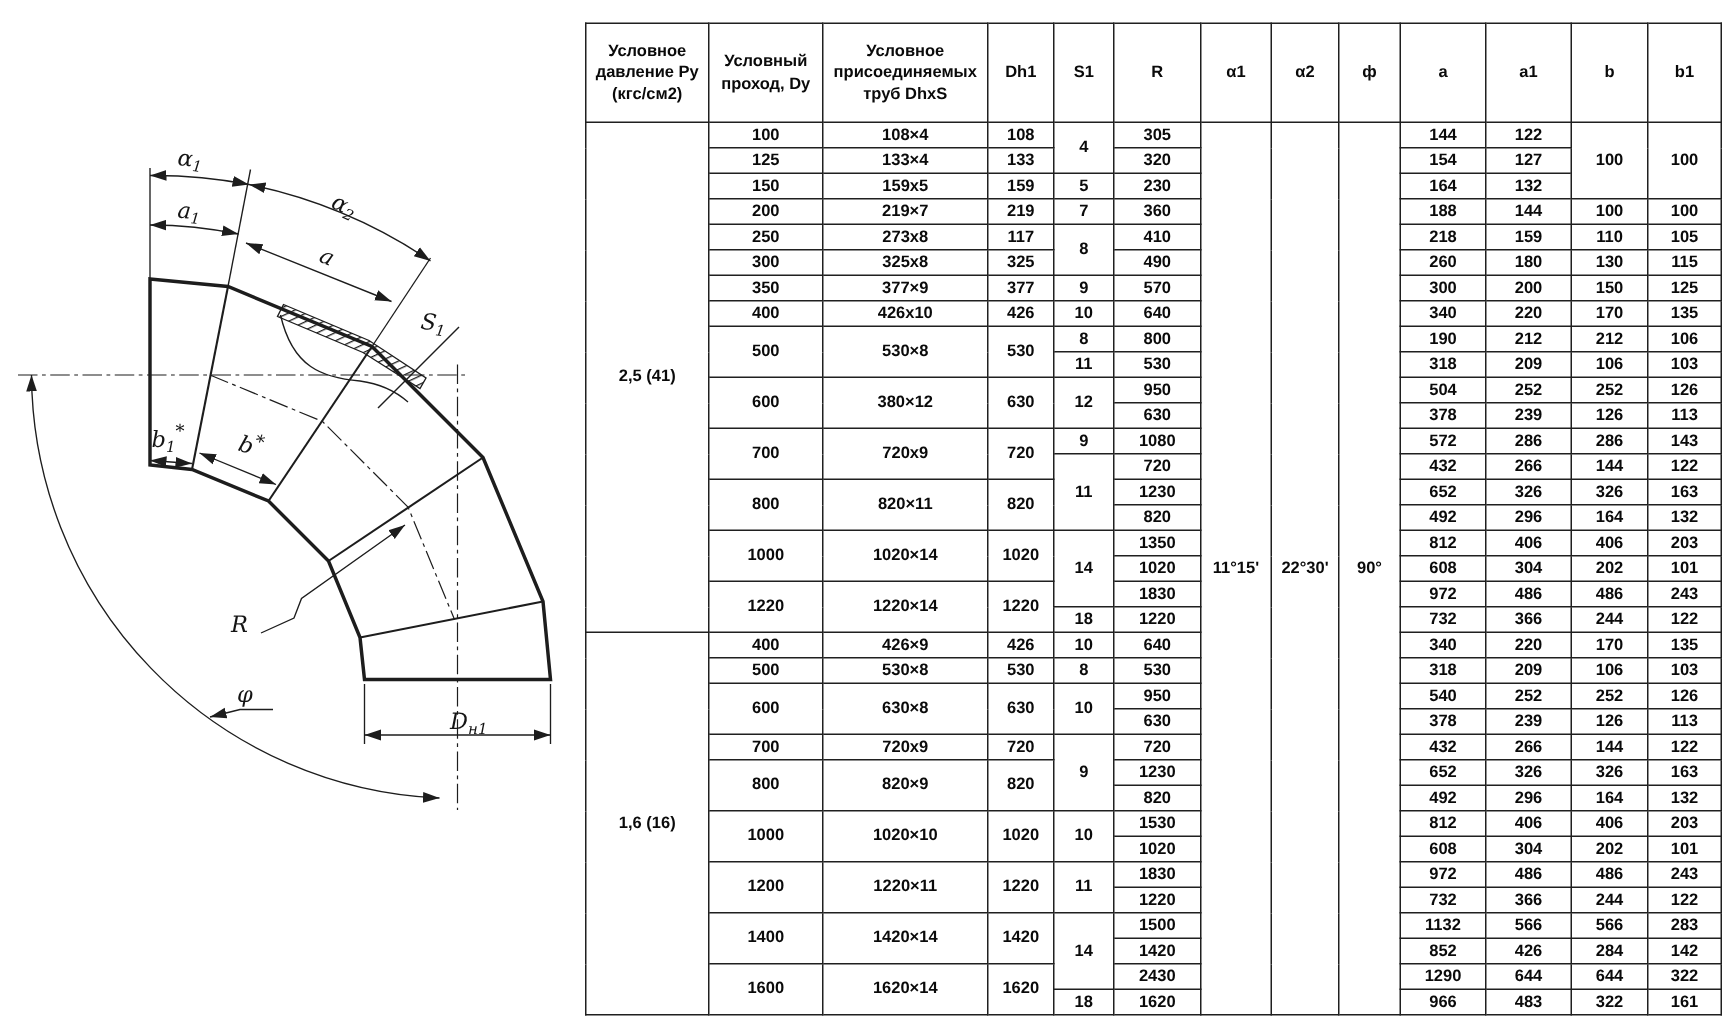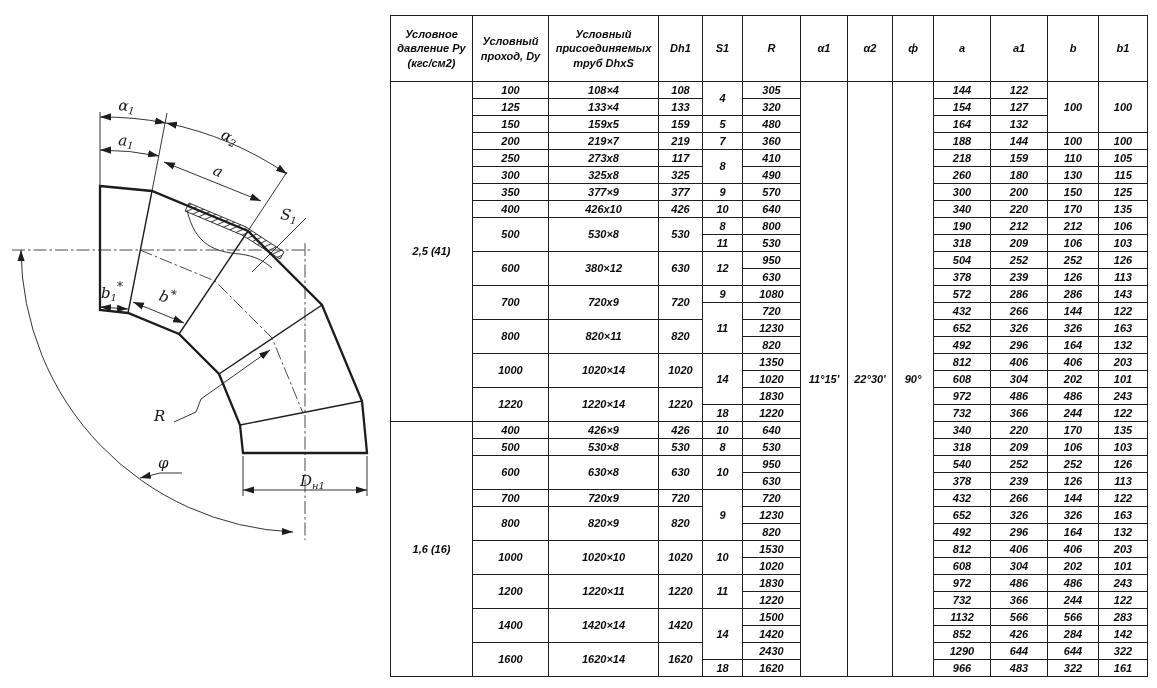--- a/index.html
+++ b/index.html
@@ -1,19 +1,19 @@
 <!DOCTYPE html>
 <html><head>
 <meta charset="utf-8">
 <style>
   html,body{margin:0;padding:0;background:#ffffff;}
   #root{position:relative;width:1157px;height:688px;background:#ffffff;overflow:hidden;
         font-family:"Liberation Sans",sans-serif;color:#0a0a0a;}
   #drawing{position:absolute;left:0;top:0;}
-  #tbl-wrap{position:absolute;left:390px;top:15px;font-style:italic;}
+  #tbl-wrap{position:absolute;left:390px;top:15px;}
   table{border-collapse:collapse;table-layout:fixed;width:757px;}
   th,td{border:1px solid #1f1f1f;text-align:center;vertical-align:middle;
         font-weight:bold;font-size:11px;padding:0;line-height:1.3;overflow:hidden;}
   thead tr{height:66px;}
   tbody tr{height:17px;}
   th{padding:1px 2px;}
   .thick{stroke:#1d1d1d;stroke-width:2.3;fill:none;stroke-linejoin:miter;}
   .mid{stroke:#1d1d1d;stroke-width:1.4;fill:none;}
   .thin{stroke:#1d1d1d;stroke-width:0.9;fill:none;}
   .cl{stroke:#1d1d1d;stroke-width:0.8;fill:none;stroke-dasharray:13 3 2.5 3;}
@@ -103,21 +103,21 @@
           <col style="width: 41px;">
           <col style="width: 57px;">
           <col style="width: 57px;">
           <col style="width: 51px;">
           <col style="width: 49px;">
         </colgroup>
       <thead>
           <tr id="hdr-row">
             <th>Условное давление Ру (кгс/см2)</th>
             <th>Условный проход, Dу</th>
-            <th>Условный присоединяемых труб DhxS</th>
+            <th>Условное присоединяемых труб DhxS</th>
             <th>Dh1</th>
             <th>S1</th>
             <th>R</th>
             <th>α1</th>
             <th>α2</th>
             <th>ф</th>
             <th>a</th>
             <th>a1</th>
             <th>b</th>
             <th>b1</th>
@@ -145,21 +145,21 @@
             <td>133</td>
             <td>320</td>
             <td>154</td>
             <td>127</td>
           </tr>
           <tr>
             <td>150</td>
             <td>159x5</td>
             <td>159</td>
             <td>5</td>
-            <td>480</td>
+            <td>230</td>
             <td>164</td>
             <td>132</td>
           </tr>
           <tr>
             <td>200</td>
             <td>219×7</td>
             <td>219</td>
             <td>7</td>
             <td>360</td>
             <td>188</td>

